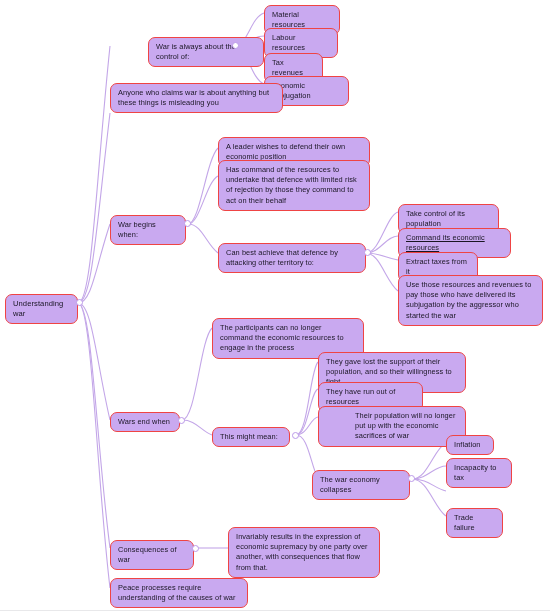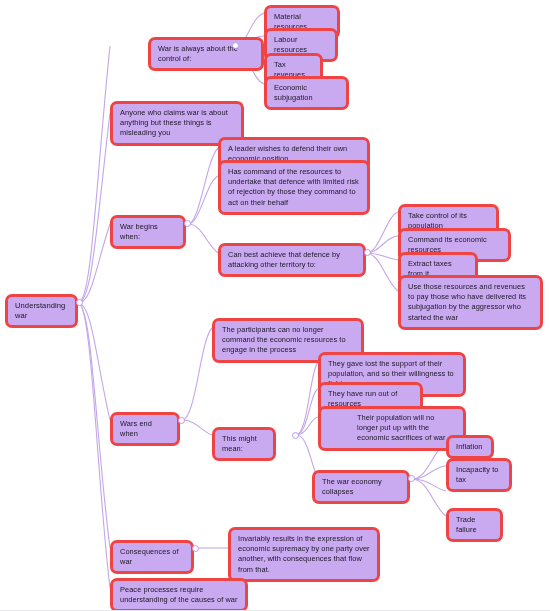--- a/index.html
+++ b/index.html
@@ -27,21 +27,21 @@
     left: 0;
     top: 0;
     width: 550px;
     height: 611px;
     pointer-events: none;
   }
   .node {
     position: absolute;
     box-sizing: border-box;
     background: #c9a9f0;
-    border: 3px solid #ef4444;
+    border: 1px solid #ef4444;
     border-radius: 7px;
     color: #1a1624;
     font-size: 7.4px;
     line-height: 10.2px;
     letter-spacing: 0.01em;
     padding: 4px 7px 4px 7px;
     display: flex;
     align-items: center;
   }
   .node.root {
@@ -125,21 +125,21 @@
   </div>
 
   <div class="node" style="left:264px; top:53px; width:59px;justify-content:center;">
     <span>Tax revenues</span>
   </div>
 
   <div class="node" style="left:264px; top:76px; width:85px;">
     <span>Economic subjugation</span>
   </div>
 
-  <div class="node" style="left:110px; top:101px; width:134px;">
+  <div class="node" style="left:110px; top:83px; width:173px;">
     <span>Anyone who claims war is about anything but these things is misleading you</span>
   </div>
 
   <div class="node" style="left:110px; top:215px; width:76px;">
     <span>War begins when:</span>
   </div>
   <div class="handle" style="left:184px; top:220px;"></div>
 
   <div class="node" style="left:218px; top:137px; width:152px;">
     <span>A leader wishes to defend their own economic position</span>
@@ -151,42 +151,42 @@
 
   <div class="node" style="left:218px; top:243px; width:148px;">
     <span>Can best achieve that defence by attacking other territory to:</span>
   </div>
   <div class="handle" style="left:364px; top:249px;"></div>
 
   <div class="node" style="left:398px; top:204px; width:101px;">
     <span>Take control of its population</span>
   </div>
 
-  <div class="node" style="left:398px; top:228px; width:113px;">
+  <div class="node" style="left:398px; top:228px; width:113px;text-decoration:underline;">
     <span>Command its economic resources</span>
   </div>
 
   <div class="node" style="left:398px; top:252px; width:80px;">
     <span>Extract taxes from it</span>
   </div>
 
   <div class="node" style="left:398px; top:275px; width:145px;">
     <span>Use those resources and revenues to pay those who have delivered its subjugation by the aggressor who started the war</span>
   </div>
 
   <div class="node" style="left:110px; top:412px; width:70px;">
     <span>Wars end when</span>
   </div>
   <div class="handle" style="left:178px; top:417px;"></div>
 
   <div class="node" style="left:212px; top:318px; width:152px;">
     <span>The participants can no longer command the economic resources to engage in the process</span>
   </div>
 
-  <div class="node" style="left:212px; top:427px; width:64px;justify-content:center;">
+  <div class="node" style="left:212px; top:427px; width:78px;">
     <span>This might mean:</span>
   </div>
   <div class="handle" style="left:292px; top:432px;"></div>
 
   <div class="node" style="left:318px; top:352px; width:148px;">
     <span>They gave lost the support of their population, and so their willingness to fight</span>
   </div>
 
   <div class="node" style="left:318px; top:382px; width:105px;">
     <span>They have run out of resources</span>

